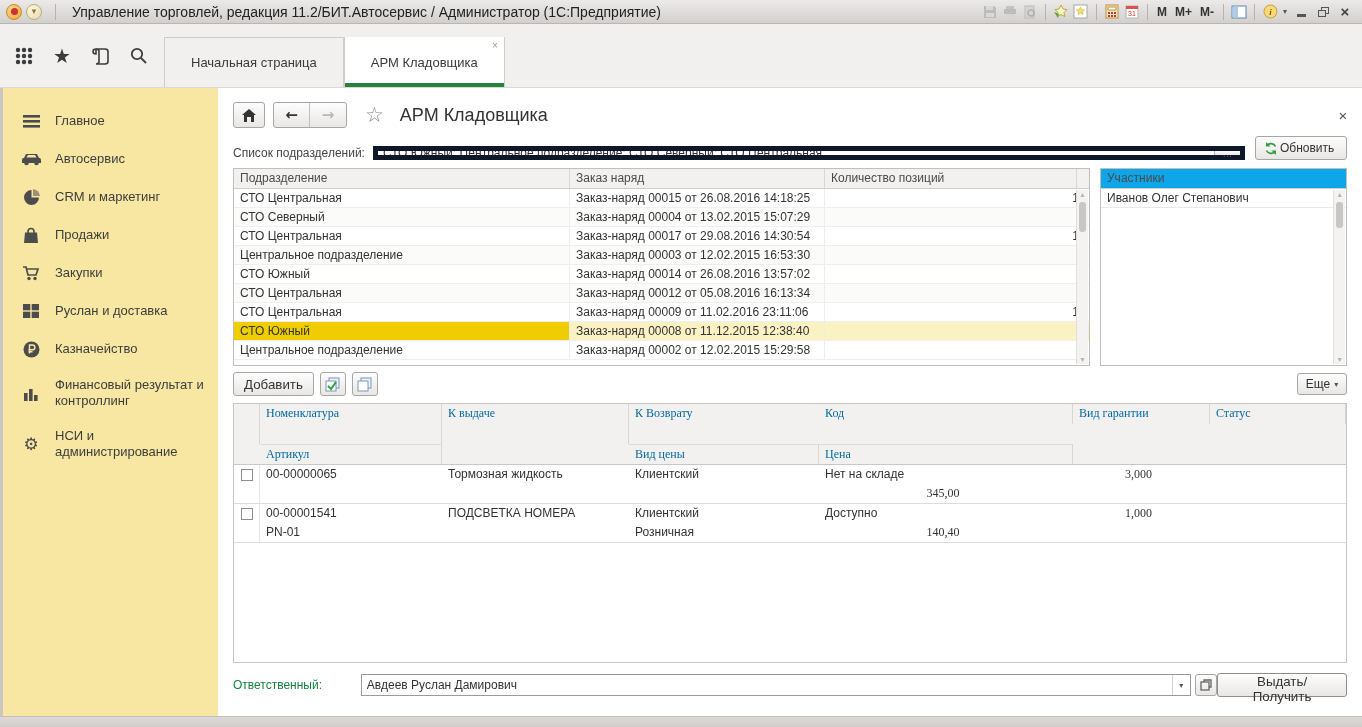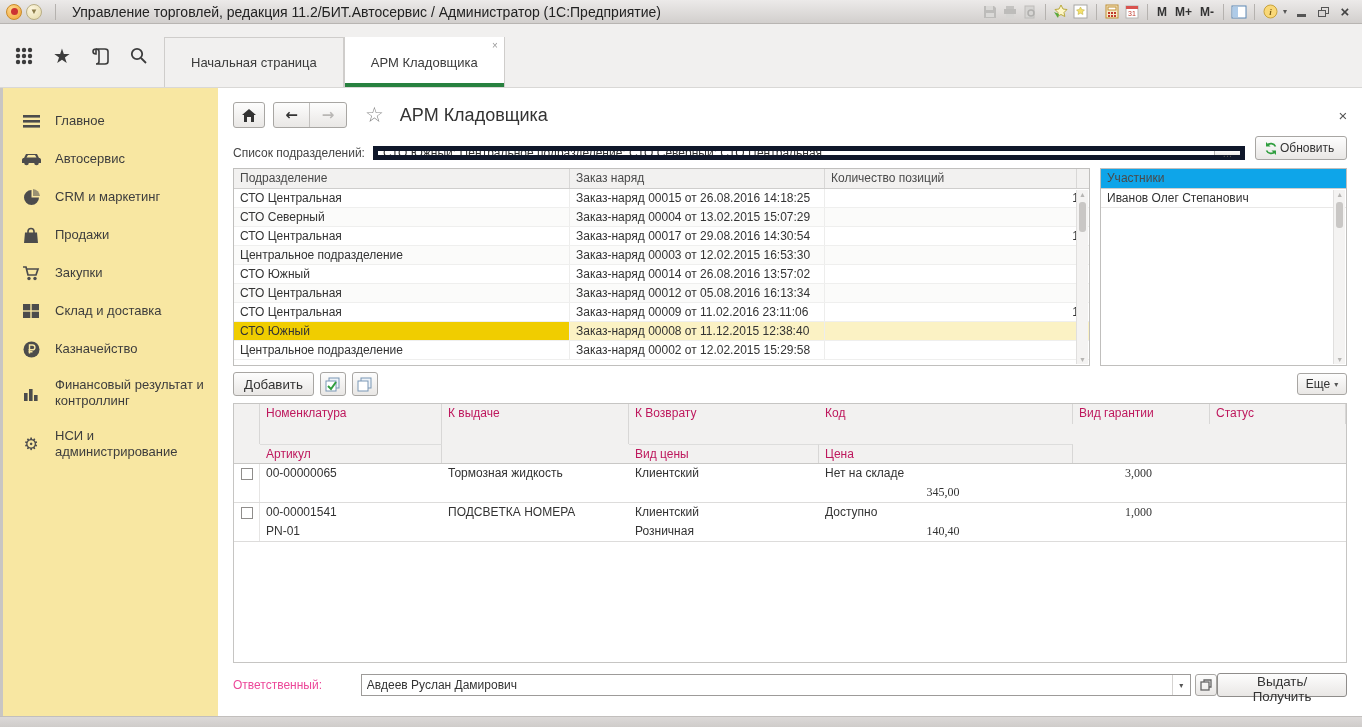--- a/index.html
+++ b/index.html
@@ -106,33 +106,33 @@
   .ico-btn { width:26px; height:24px; background:linear-gradient(#fdfdfd,#e9e7e5); border:1px solid #a8a6a3; border-radius:3px;
     display:flex; align-items:center; justify-content:center; }
   .more-btn { margin-left:auto; height:22px; padding:0 8px; background:linear-gradient(#fdfdfd,#e9e7e5); border:1px solid #a8a6a3; border-radius:3px;
     color:#333; display:flex; align-items:center; gap:4px; }
   .caret { font-size:8px; color:#555; font-family:"DejaVu Sans", sans-serif; }
 
   
   .items-table { margin-top:6px; height:260px; border:1px solid #c6c5c3; background:#fff; overflow:hidden; }
   .it-grid-cols { display:grid; grid-template-columns:26px 182px 187px 190px 254px 137px 1fr; }
   .it-head { grid-template-rows:20px 20px; background:#f2f1f0; border-bottom:1px solid #c9c8c6; }
-  .it-head .hc { padding:2px 6px; color:#be185d; border-right:1px solid #d8d7d6; overflow:hidden; white-space:nowrap; }
+  .it-head .hc { padding:2px 6px; color:#0369a1; border-right:1px solid #d8d7d6; overflow:hidden; white-space:nowrap;font-family:Liberation Serif, serif; }
   .it-head .hc.sub { border-top:1px solid #dddddc; }
   .it-head .hc.span2 { grid-row:1 / 3; }
   .it-head .hc.last { border-right:none; }
   .it-row { grid-template-rows:19px 19px; border-bottom:1px solid #dddcdb; }
   .it-row .dc { padding:2px 6px; white-space:nowrap; overflow:hidden; color:#333; }
   .it-row .cbcell { grid-row:1 / 3; display:flex; justify-content:center; padding-top:4px; border-right:1px solid #e6e5e4; }
   .checkbox { width:12px; height:12px; border:1px solid #8f8d8b; background:#fff; }
   .num { text-align:center; padding-right:12px !important;font-family:Liberation Serif, serif; }
 
   
   .footer-row { display:flex; align-items:center; margin-top:10px; height:24px; }
-  .resp-label { color:#ec4899; width:128px; }
+  .resp-label { color:#15803d; width:128px; }
   .combo { display:flex; width:832px; height:22px; border:1px solid #9d9b99; background:#fff; }
   .combo input { flex:1; border:none; outline:none; font:12px "Liberation Sans", sans-serif; color:#333; padding:0 5px; }
   .combo .dd { width:18px; display:flex; align-items:center; justify-content:center; color:#666; border-left:1px solid #d5d3d1; }
   .open-btn { width:22px; height:22px; margin-left:4px; border:1px solid #a8a6a3; border-radius:3px; background:linear-gradient(#fdfdfd,#e9e7e5);
     display:flex; align-items:center; justify-content:center; }
   .issue-btn { margin-left:auto; height:24px; padding:0 10px; background:linear-gradient(#fdfdfd,#e9e7e5); border:1px solid #8f8d8b; border-radius:3px; color:#333; }
 
   .bottom-strip { height:11px; background:linear-gradient(#dcd9d8,#cfccca); border-top:1px solid #c2bfbd; }
 </style>
 </head>
@@ -331,21 +331,21 @@
     </div>
     <div class="sb-item">
       <span class="sb-ico">
         <svg width="16" height="14" viewBox="0 0 16 14" fill="#4c4c4c">
             <rect x="0" y="0" width="7.3" height="6.3"></rect>
             <rect x="8.7" y="0" width="7.3" height="6.3"></rect>
             <rect x="0" y="7.7" width="7.3" height="6.3"></rect>
             <rect x="8.7" y="7.7" width="7.3" height="6.3"></rect>
           </svg>
         </span>
-      <span class="sb-label">Склад и доставка</span>
+      <span class="sb-label">Руслан и доставка</span>
     </div>
     <div class="sb-item">
       <span class="sb-ico">
         <svg width="17" height="17" viewBox="0 0 17 17">
             <circle cx="8.5" cy="8.5" r="8" fill="#4c4c4c"></circle>
             <path d="M6.5 12.5V4h3a2.4 2.4 0 0 1 0 4.8H5.5M5.5 10.8h4" stroke="#f8e7a2" stroke-width="1.4" fill="none"></path>
           </svg>
         </span>
       <span class="sb-label">Казначейство</span>
     </div>

